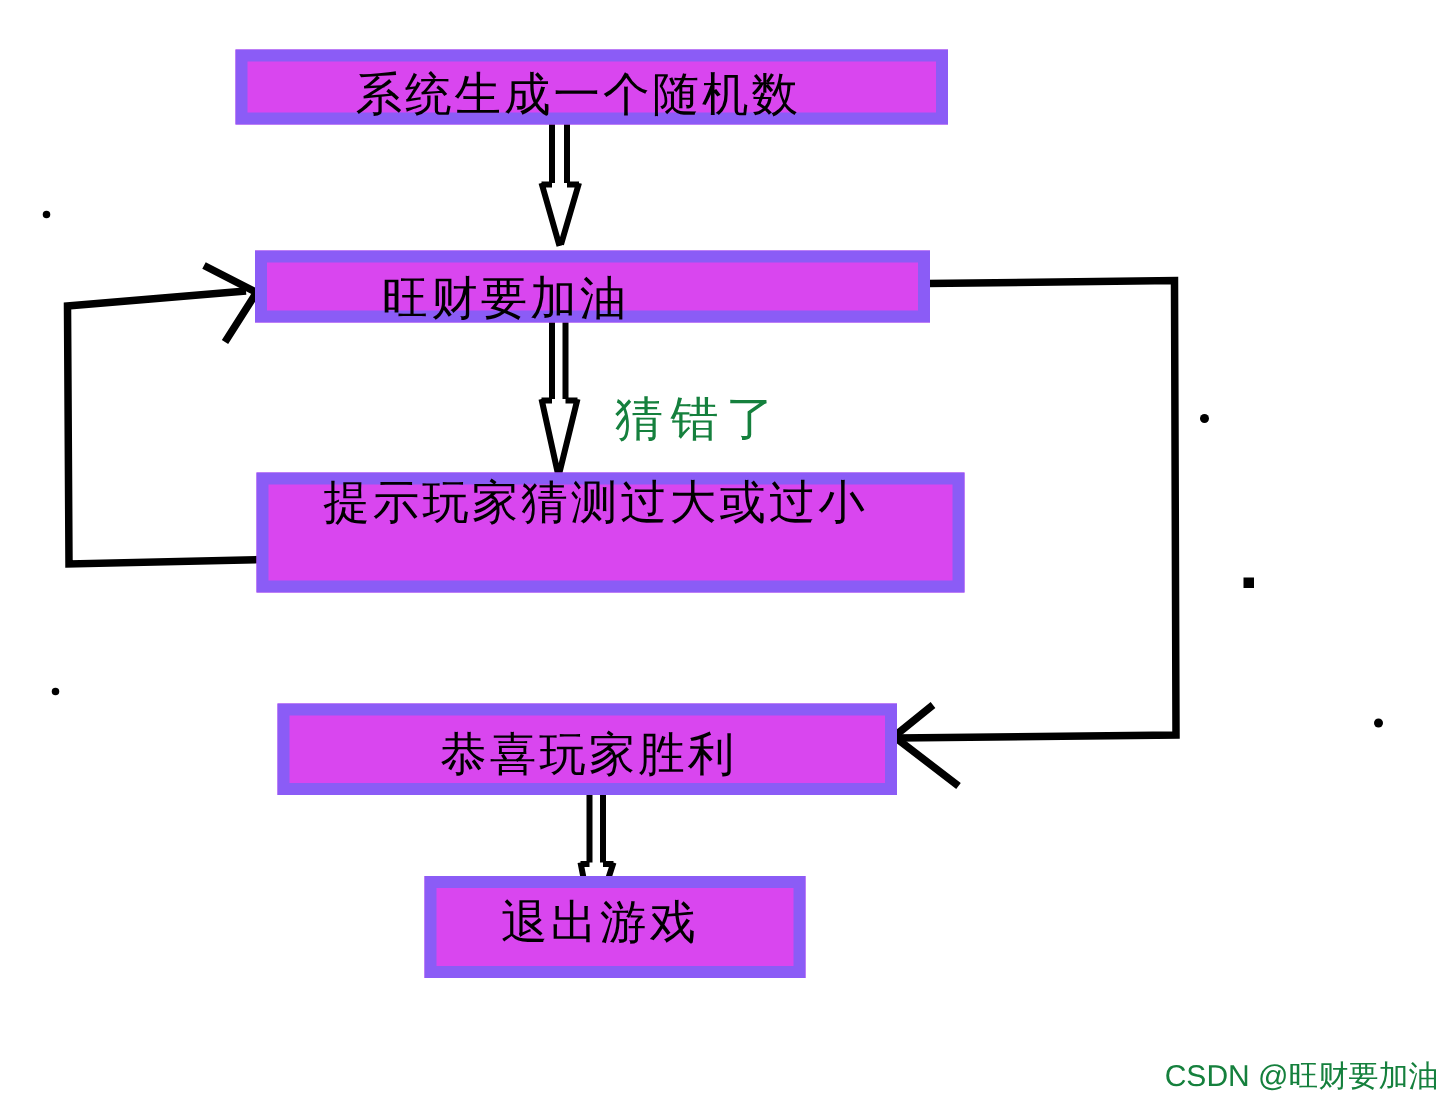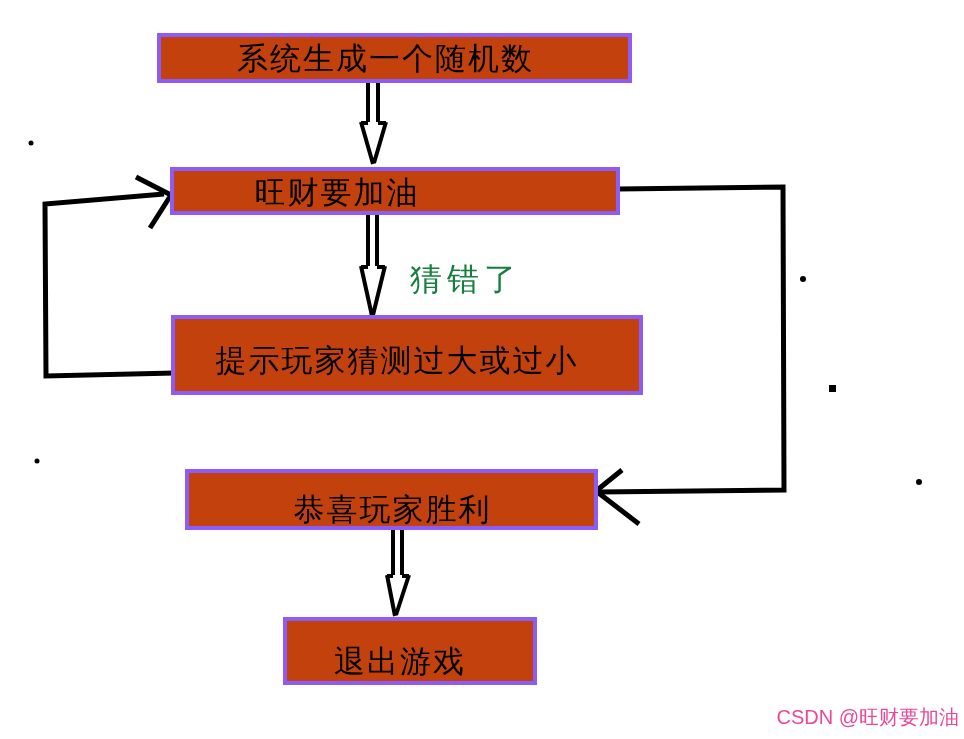--- a/index.html
+++ b/index.html
@@ -18,39 +18,39 @@
   .edges-svg {
     position: absolute;
     left: 0;
     top: 0;
     width: 964px;
     height: 739px;
   }
   .node {
     position: absolute;
     box-sizing: border-box;
-    border: 4px solid #8b5cf6;
-    background: #c2410c;
+    border: 8px solid #8b5cf6;
+    background: #d946ef;
     display: flex;
-    align-items: flex-end;
+    align-items: flex-start;
     justify-content: center;
     font-size: 31px;
     color: #000000;
     letter-spacing: 2px;
     white-space: nowrap;
   }
   .node-generate { left: 157px; top: 33px;  width: 475px; height: 50px; }
   .node-generate .node-label { transform: translate(-9px, 1px); }
   .node-guess    { left: 170px; top: 167px; width: 450px; height: 48px; }
   .node-guess .node-label    { transform: translate(-58px, 3px); }
   .node-hint     { left: 171px; top: 315px; width: 472px; height: 80px; }
   .node-hint .node-label     { transform: translate(-10px, -9px); }
   .node-win      { left: 185px; top: 469px; width: 413px; height: 61px; }
   .node-win .node-label      { transform: translate(1px, 5px); }
-  .node-exit     { left: 283px; top: 617px; width: 254px; height: 68px; }
+  .node-exit     { left: 283px; top: 584px; width: 254px; height: 68px; }
   .node-exit .node-label     { transform: translate(-10px, 2px); }
   .edge-label {
     position: absolute;
     left: 410px;
     top: 258px;
     font-size: 32px;
     color: #15803d;
     letter-spacing: 5px;
     white-space: nowrap;
   }
@@ -116,15 +116,15 @@
   <div class="node node-hint">
     <span class="node-label">提示玩家猜测过大或过小</span>
   </div>
 
   <div class="node node-exit">
     <span class="node-label">退出游戏</span>
   </div>
 
   <div class="edge-label">猜错了</div>
 
-  <div class="watermark" style="color: #ec4899;">CSDN @旺财要加油</div>
+  <div class="watermark" style="color: #15803d;">CSDN @旺财要加油</div>
 
 </div>
 
 </body></html>

